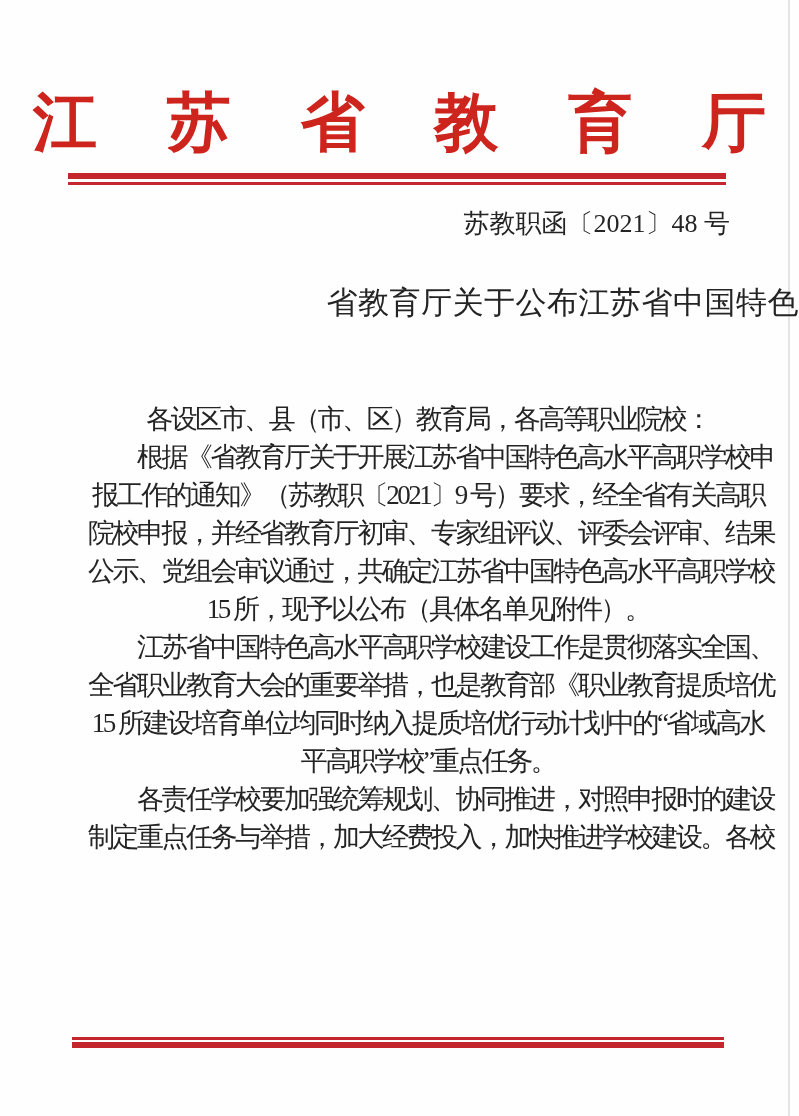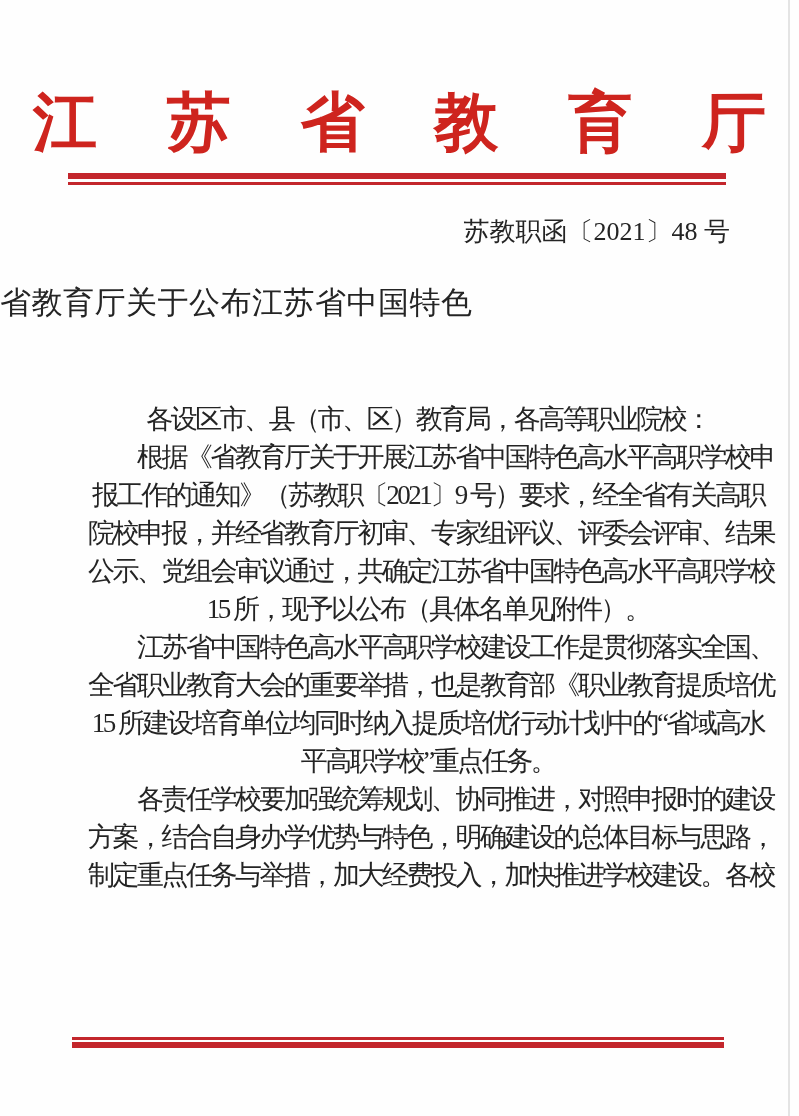--- a/index.html
+++ b/index.html
@@ -51,34 +51,34 @@
   .rule-top { top: 173px; }
   .rule-top .bar-a { height: 6px; margin-bottom: 3px; }
   .rule-top .bar-b { height: 3px; }
   .rule-bottom { top: 1037px; left: 72px; width: 652px; }
   .rule-bottom .bar-a { height: 3px; margin-bottom: 2px; }
   .rule-bottom .bar-b { height: 6px; }
 
   
   .doc-number {
     position: absolute;
-    top: 216px;
+    top: 208px;
     right: 69px;
     font-size: 26px;
     line-height: 32px;
     white-space: pre;
   }
 
   
   .doc-title {
     position: absolute;
     top: 281px;
     left: 0;
     width: 100%;
-    text-align: left;
+    text-align: right;
     font-size: 31px;
     line-height: 43px;
     font-weight: 400;
     letter-spacing: 0.5px;
   }
 
   
   .doc-body {
     position: absolute;
     top: 400px;
@@ -118,21 +118,20 @@
     <div class="body-line">　　根据《省教育厅关于开展江苏省中国特色高水平高职学校申</div>
     <div class="body-line">报工作的通知》（苏教职〔2021〕9 号）要求，经全省有关高职</div>
     <div class="body-line">院校申报，并经省教育厅初审、专家组评议、评委会评审、结果</div>
     <div class="body-line">公示、党组会审议通过，共确定江苏省中国特色高水平高职学校</div>
     <div class="body-line">15 所，现予以公布（具体名单见附件）。</div>
     <div class="body-line">　　江苏省中国特色高水平高职学校建设工作是贯彻落实全国、</div>
     <div class="body-line">全省职业教育大会的重要举措，也是教育部《职业教育提质培优</div>
     <div class="body-line">15 所建设培育单位均同时纳入提质培优行动计划中的“省域高水</div>
     <div class="body-line">平高职学校”重点任务。</div>
     <div class="body-line">　　各责任学校要加强统筹规划、协同推进，对照申报时的建设</div>
-    <div class="body-line">方案，结合自身办学优势与特色，明确建设的总体目标与思路，</div>
     <div class="body-line">制定重点任务与举措，加大经费投入，加快推进学校建设。各校</div>
   </div>
 
   <div class="rule rule-bottom">
     <div class="bar bar-a"></div>
     <div class="bar bar-b"></div>
   </div>
 </div>
 
 </body></html>

